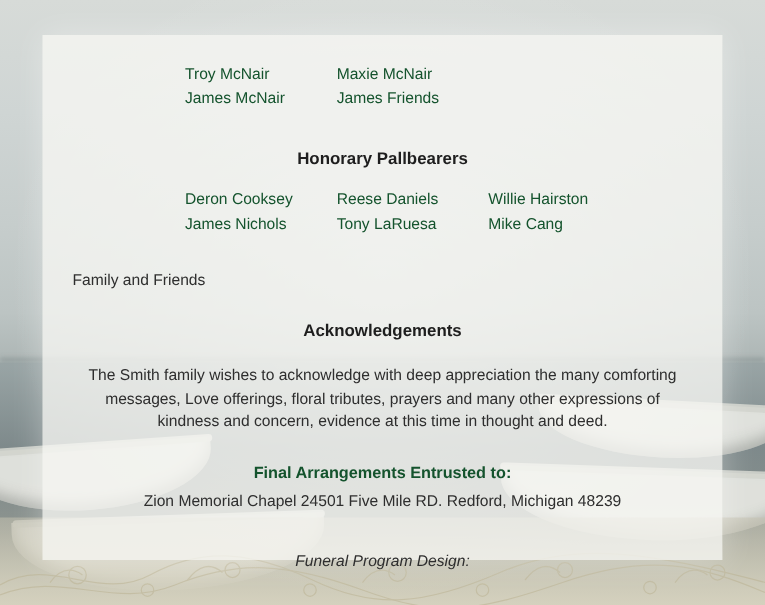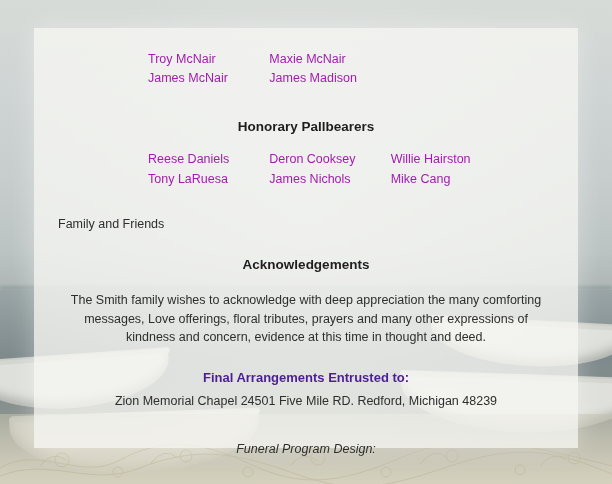--- a/index.html
+++ b/index.html
@@ -125,21 +125,21 @@
     margin: 0 0 14px 0;
   }
   .cols {
     display: grid;
     grid-template-columns: 1fr 1fr 1fr;
     column-gap: 16px;
     padding: 0 58px 0 90px;
   }
   .col-cell {
     font-size: 12.5px;
-    color: #a21caf;
+    color: #14532d;
     line-height: 1.55;
     white-space: nowrap;
   }
   .gap-1 { height: 28px; }
   .gap-2 { height: 26px; }
   .gap-3 { height: 22px; }
   .centered-line {
     font-size: 12.5px;
     color: #2e2e2e;
   }
@@ -147,21 +147,21 @@
     text-align: center;
     font-size: 12.5px;
     line-height: 1.5;
     color: #2e2e2e;
     padding: 0 4px;
   }
   .final-title {
     text-align: center;
     font-weight: bold;
     font-size: 13px;
-    color: #4c1d95;
+    color: #14532d;
     margin-bottom: 4px;
   }
   .final-line {
     text-align: center;
     font-size: 12.5px;
     color: #2e2e2e;
   }
   .credit {
     margin-top: 30px;
     text-align: center;
@@ -216,35 +216,35 @@
   <div class="card">
     <div class="content">
 
       <div class="cols">
         <div class="col-cell">
           <div>Troy McNair</div>
           <div>James McNair</div>
         </div>
         <div class="col-cell">
           <div>Maxie McNair</div>
-          <div>James Madison</div>
+          <div>James Friends</div>
         </div>
       </div>
 
       <div class="gap-1"></div>
 
       <div class="section-title">Honorary Pallbearers</div>
       <div class="cols">
         <div class="col-cell">
+          <div>Deron Cooksey</div>
+          <div>James Nichols</div>
+        </div>
+        <div class="col-cell">
           <div>Reese Daniels</div>
           <div>Tony LaRuesa</div>
-        </div>
-        <div class="col-cell">
-          <div>Deron Cooksey</div>
-          <div>James Nichols</div>
         </div>
         <div class="col-cell">
           <div>Willie Hairston</div>
           <div>Mike Cang</div>
         </div>
       </div>
 
       <div class="gap-2"></div>
 
       <div class="centered-line">Family and Friends</div>

